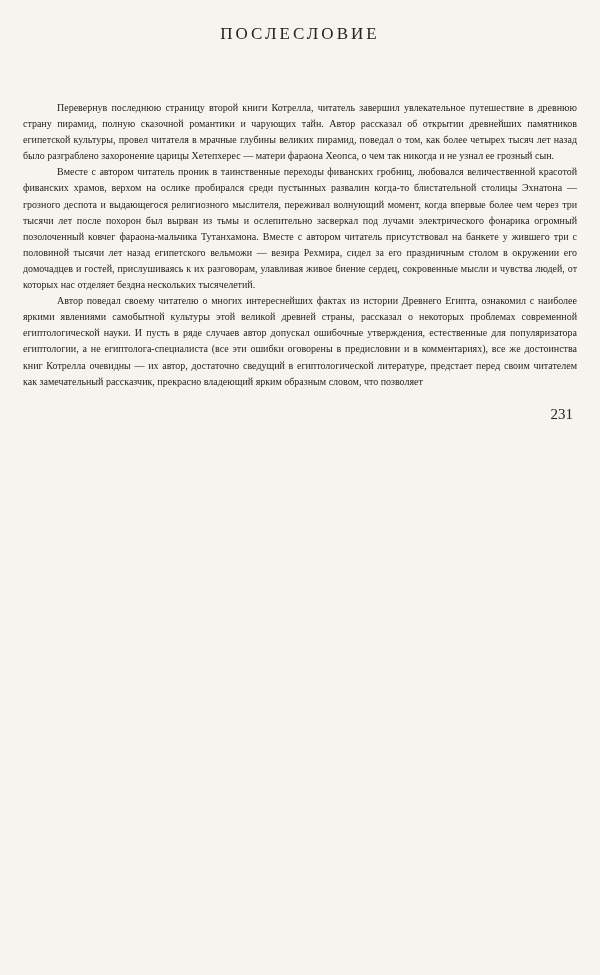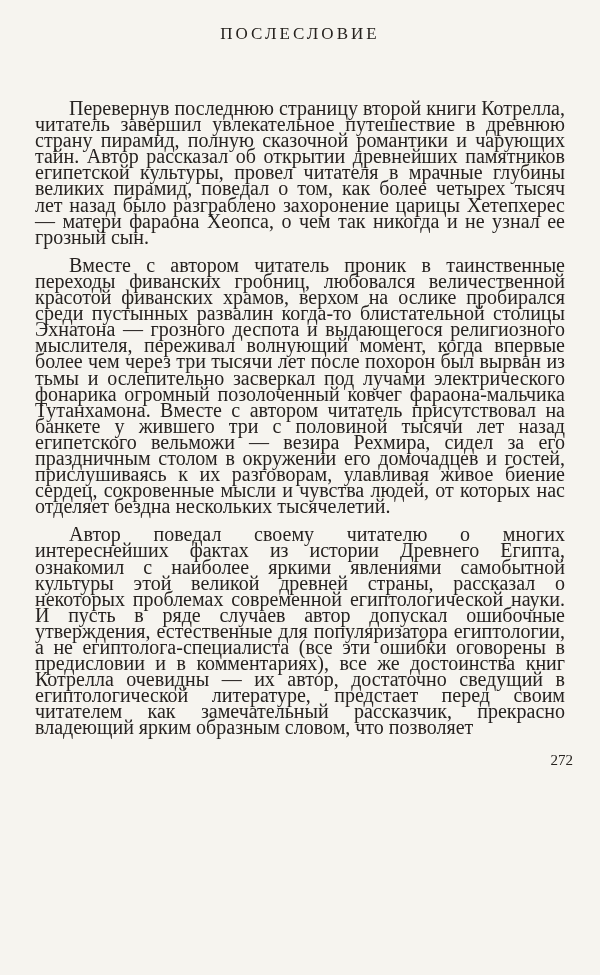--- a/index.html
+++ b/index.html
@@ -22,24 +22,24 @@
   }
   .title {
     text-align: center;
     font-size: 17px;
     font-weight: normal;
     letter-spacing: 3px;
     margin: 0 0 56px 0;
     color: #26221e;
   }
   .body-text p {
-    margin: 12px;
+    margin: 0;
     text-align: justify;
     text-indent: 34px;
-    font-size: 20px;
+    font-size: 10px;
     line-height: 16.1px;
     hyphens: auto;
     -webkit-hyphens: auto;
   }
   .page-number {
     text-align: right;
     font-size: 15px;
     margin-top: 16px;
     padding-right: 4px;
     color: #26221e;
@@ -50,14 +50,14 @@
 
 <div class="page">
   <h1 class="title">ПОСЛЕСЛОВИЕ</h1>
 
   <div class="body-text">
     <p>Перевернув последнюю страницу второй книги Котрелла, читатель завершил увлекательное путешествие в древнюю страну пирамид, полную сказочной романтики и чарующих тайн. Автор рассказал об открытии древнейших памятников египетской культуры, провел читателя в мрачные глубины великих пирамид, поведал о том, как более четырех тысяч лет назад было разграблено захоронение царицы Хетепхерес — матери фараона Хеопса, о чем так никогда и не узнал ее грозный сын.</p>
     <p>Вместе с автором читатель проник в таинственные переходы фиванских гробниц, любовался величественной красотой фиванских храмов, верхом на ослике пробирался среди пустынных развалин когда-то блистательной столицы Эхнатона — грозного деспота и выдающегося религиозного мыслителя, переживал волнующий момент, когда впервые более чем через три тысячи лет после похорон был вырван из тьмы и ослепительно засверкал под лучами электрического фонарика огромный позолоченный ковчег фараона-мальчика Тутанхамона. Вместе с автором читатель присутствовал на банкете у жившего три с половиной тысячи лет назад египетского вельможи — везира Рехмира, сидел за его праздничным столом в окружении его домочадцев и гостей, прислушиваясь к их разговорам, улавливая живое биение сердец, сокровенные мысли и чувства людей, от которых нас отделяет бездна нескольких тысячелетий.</p>
     <p>Автор поведал своему читателю о многих интереснейших фактах из истории Древнего Египта, ознакомил с наиболее яркими явлениями самобытной культуры этой великой древней страны, рассказал о некоторых проблемах современной египтологической науки. И пусть в ряде случаев автор допускал ошибочные утверждения, естественные для популяризатора египтологии, а не египтолога-специалиста (все эти ошибки оговорены в предисловии и в комментариях), все же достоинства книг Котрелла очевидны — их автор, достаточно сведущий в египтологической литературе, предстает перед своим читателем как замечательный рассказчик, прекрасно владеющий ярким образным словом, что позволяет</p>
   </div>
 
-  <div class="page-number">272</div>
+  <div class="page-number">231</div>
 </div>
 
 </body></html>

